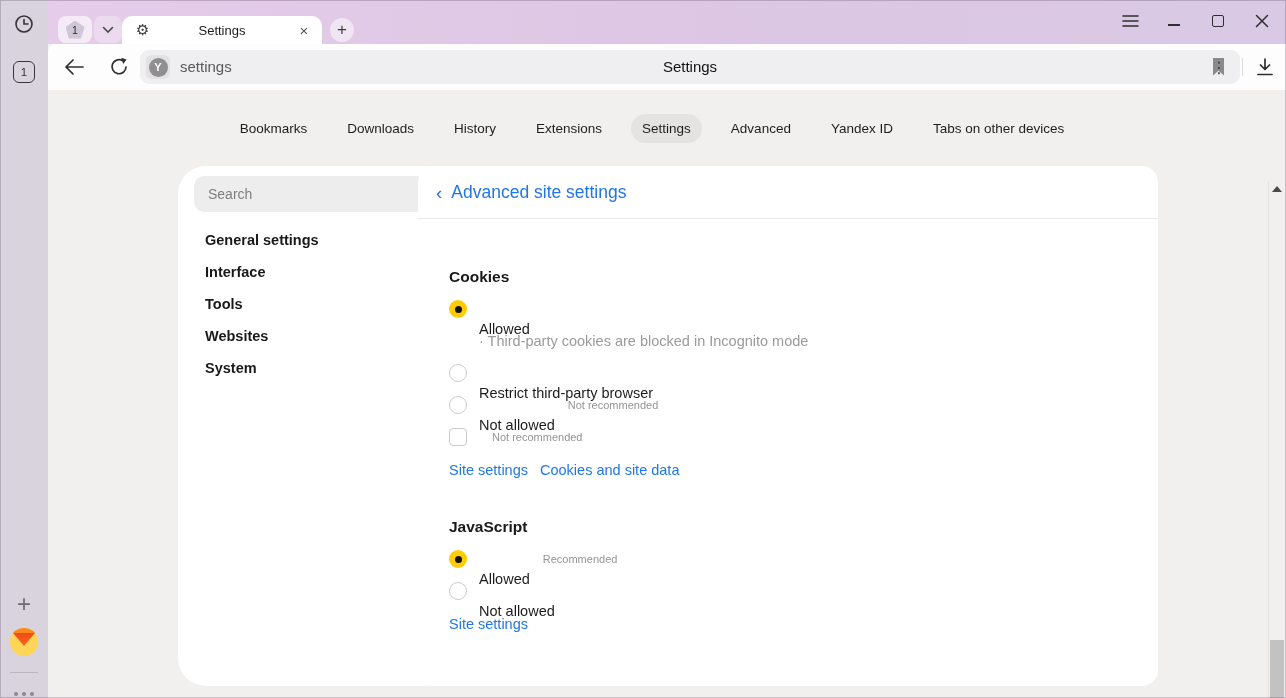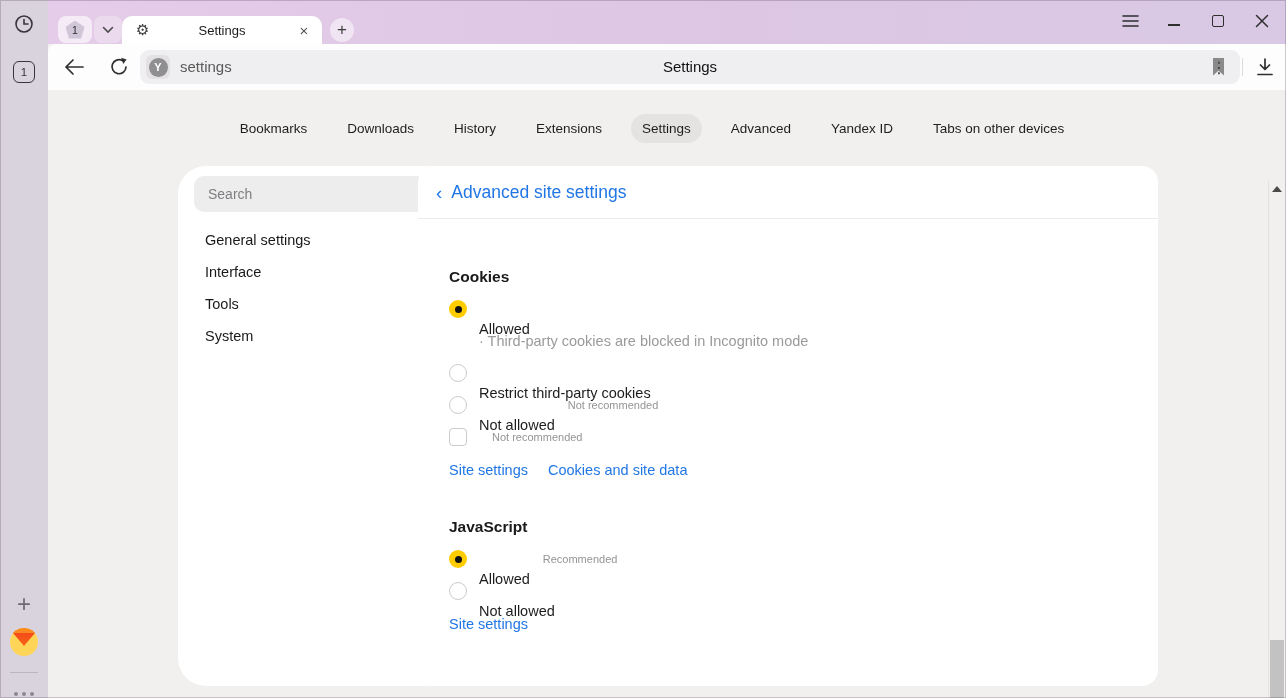--- a/index.html
+++ b/index.html
@@ -55,40 +55,40 @@
   
   .content { position:absolute; left:48px; top:90px; width:1238px; height:608px; background:#f1f0ef; }
   .nav-row { position:absolute; left:0; right:30px; top:24px; display:flex; justify-content:center; gap:18px; }
   .nav-tab { font-size:13.5px; color:#1e1e1e; padding:7px 11px; border-radius:15px; cursor:pointer; white-space:nowrap; }
   .nav-tab.active { background:#e5e3e2; }
 
   .side-panel { position:absolute; left:130px; top:76px; width:276px; height:520px; background:#fff; border-radius:28px; }
   .search-box { margin:10px 16px 0; height:36px; background:#eeedee; border-radius:10px; display:flex; align-items:center; }
   .search-box input { border:none; outline:none; background:transparent; width:100%; padding:0 14px; font-size:14px; font-family:inherit; color:#222; }
   .search-box input::placeholder { color:#7e7e80; }
-  .side-items { margin-top:12px; }
+  .side-items { margin-top:12px;font-weight:bold; }
   .side-item { height:32px; display:flex; align-items:center; padding-left:27px; font-size:14.5px; color:#191919; cursor:pointer; }
 
   .main-panel { position:absolute; left:370px; top:76px; width:740px; height:520px; background:#fff; border-radius:16px; overflow:hidden; }
   .panel-header { height:53px; border-bottom:1px solid #ebebeb; display:flex; align-items:center; padding-left:18px; cursor:pointer; }
   .back-chev { color:#2176e5; font-size:19px; margin-right:9px; line-height:1; }
   .panel-title { color:#2176e5; font-size:17.5px; }
   .panel-body { padding:49px 0 0 31px; }
   .section + .section { margin-top:40px; }
   .sec-heading { font-size:15.5px; font-weight:bold; color:#1a1a1a; margin-bottom:7px; }
   .opt-row { display:flex; align-items:center; height:32px; cursor:pointer; }
   .ctl { flex:0 0 18px; width:18px; height:18px; margin-right:12px; background:#fff; }
   .ctl.radio { border:1.5px solid #cbcbcb; border-radius:50%; }
   .ctl.radio.selected { border:none; background:#fc0; position:relative; }
   .ctl.radio.selected::after { content:""; position:absolute; left:5.5px; top:5.5px; width:7px; height:7px; border-radius:50%; background:#111; }
   .ctl.checkbox { border:1.5px solid #cbcbcb; border-radius:4px; }
   .opt-label { font-size:14.5px; color:#1c1c1c;margin-top:40px; }
   .opt-note { font-size:11px; color:#949494; margin-left:13px; }
   .subnote-row { height:32px; display:flex; align-items:center; padding-left:30px; font-size:14.5px; color:#9a9a9a; }
-  .links-row { margin-top:9px; display:flex; gap:20px; }
+  .links-row { margin-top:9px; display:flex; gap:12px; }
   .sec-link { font-size:14.5px; color:#2176e5; cursor:pointer; text-decoration:none; }
 
   
   .scrollbar { position:absolute; right:1px; top:91px; width:17px; height:606px; border-left:1px solid #e3e2e1; }
   .scroll-arrow { position:absolute; left:3px; width:10px; height:6px; cursor:pointer; }
   .scroll-up { top:5px; border-left:5px solid transparent; border-right:5px solid transparent; border-bottom:6px solid #4a4a4a; width:0; }
   .scroll-thumb { position:absolute; left:1px; top:459px; width:14px; height:122px; background:#c3c2c2; cursor:pointer; }
 
   svg { display:block; }
 </style>
@@ -215,40 +215,41 @@
     </div>
 
   <div class="side-panel">
     <div class="search-box">
       <input type="text" placeholder="Search" style="">
     </div>
     <div class="side-items">
         <div class="side-item">General settings</div>
         <div class="side-item">Interface</div>
         <div class="side-item">Tools</div>
+        <div class="side-item">Websites</div>
         <div class="side-item">System</div>
       </div>
   </div>
 
   <div class="main-panel">
     <div class="panel-header">
       <span class="back-chev">‹</span>
       <span class="panel-title">Advanced site settings</span>
     </div>
     <div class="panel-body">
         <div class="section">
           <div class="sec-heading">Cookies</div>
           <div class="opt-row">
             <span class="ctl radio selected"></span>
             <span class="opt-label">Allowed</span>
           </div>
           <div class="subnote-row">· Third-party cookies are blocked in Incognito mode</div>
           <div class="opt-row">
             <span class="ctl radio"></span>
-            <span class="opt-label">Restrict third-party cookies</span>
+            <span class="opt-label">Restrict third-party browser</span>
           </div>
           <div class="opt-row">
             <span class="ctl radio"></span>
             <span class="opt-label">Not allowed</span>
             <span class="opt-note">Not recommended</span>
           </div>
           <div class="opt-row">
             <span class="ctl checkbox"></span>
             <span class="opt-note">Not recommended</span>
           </div>

